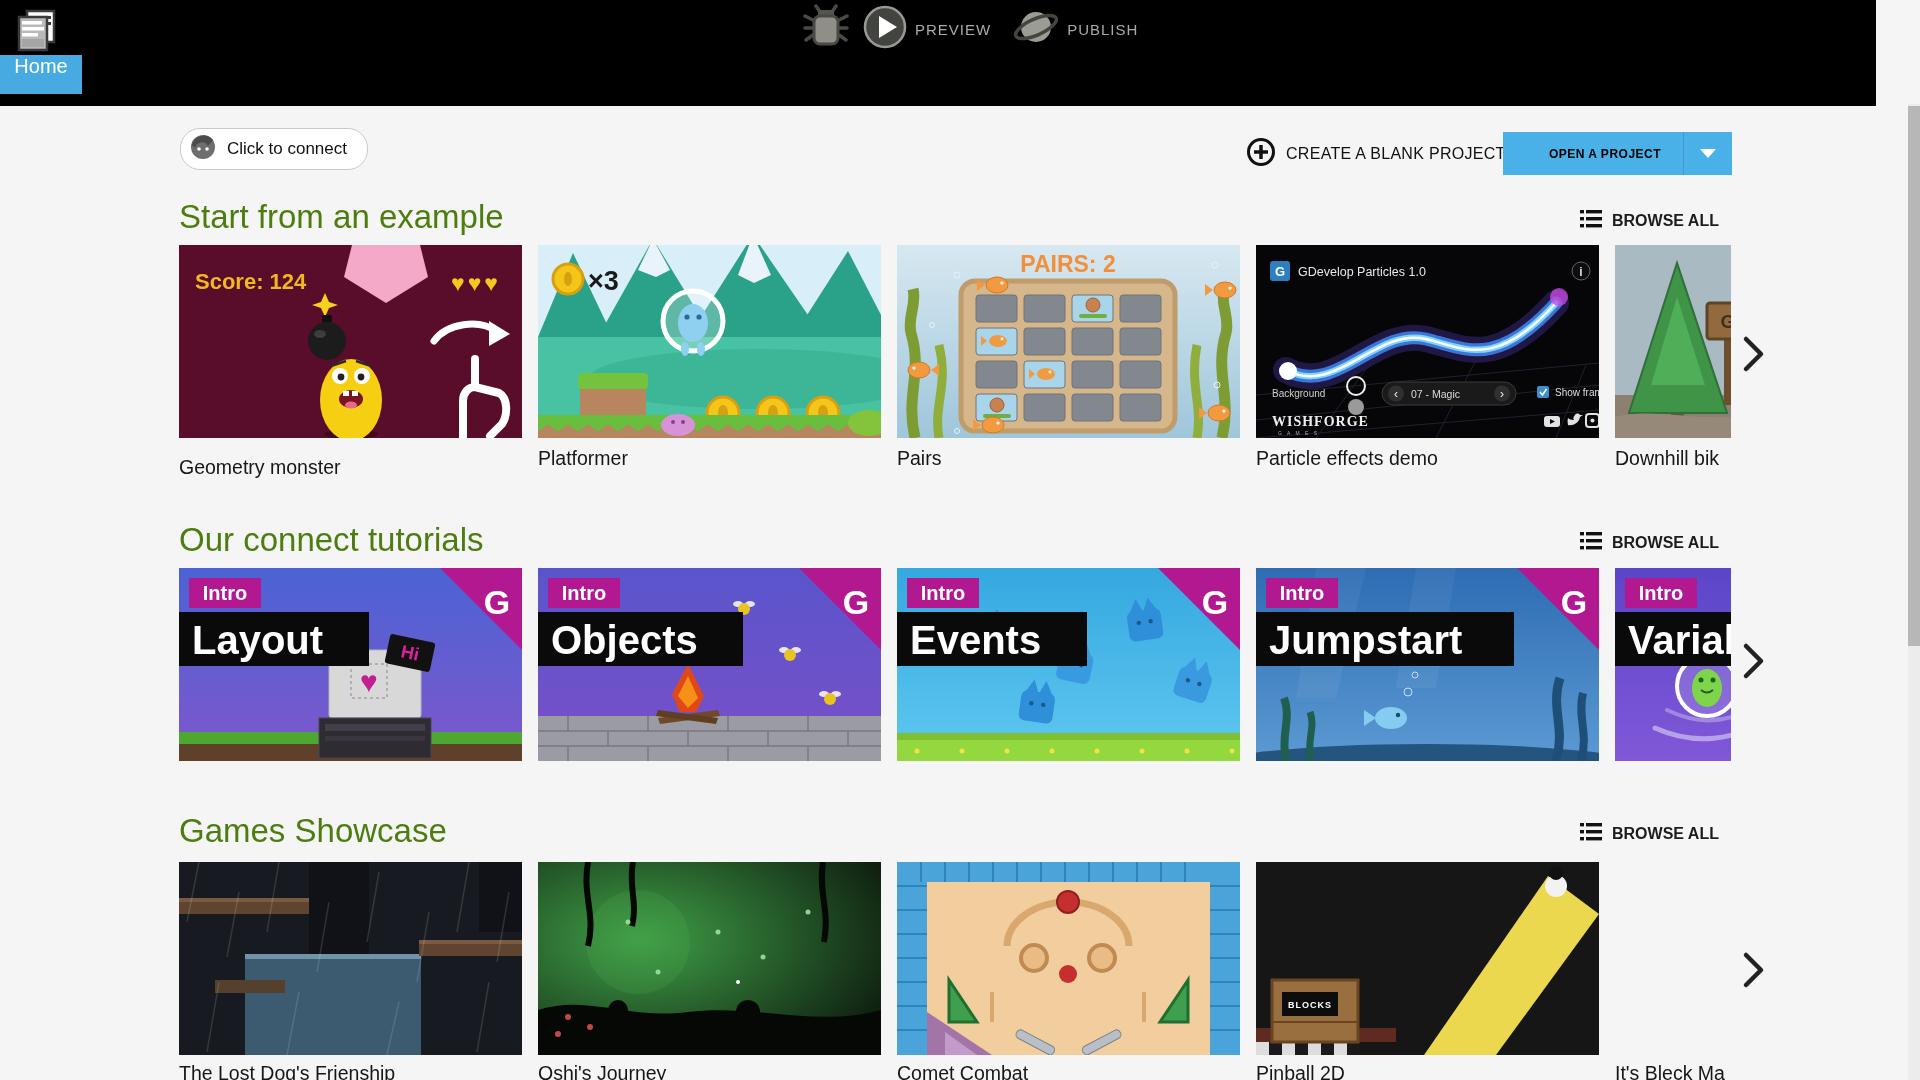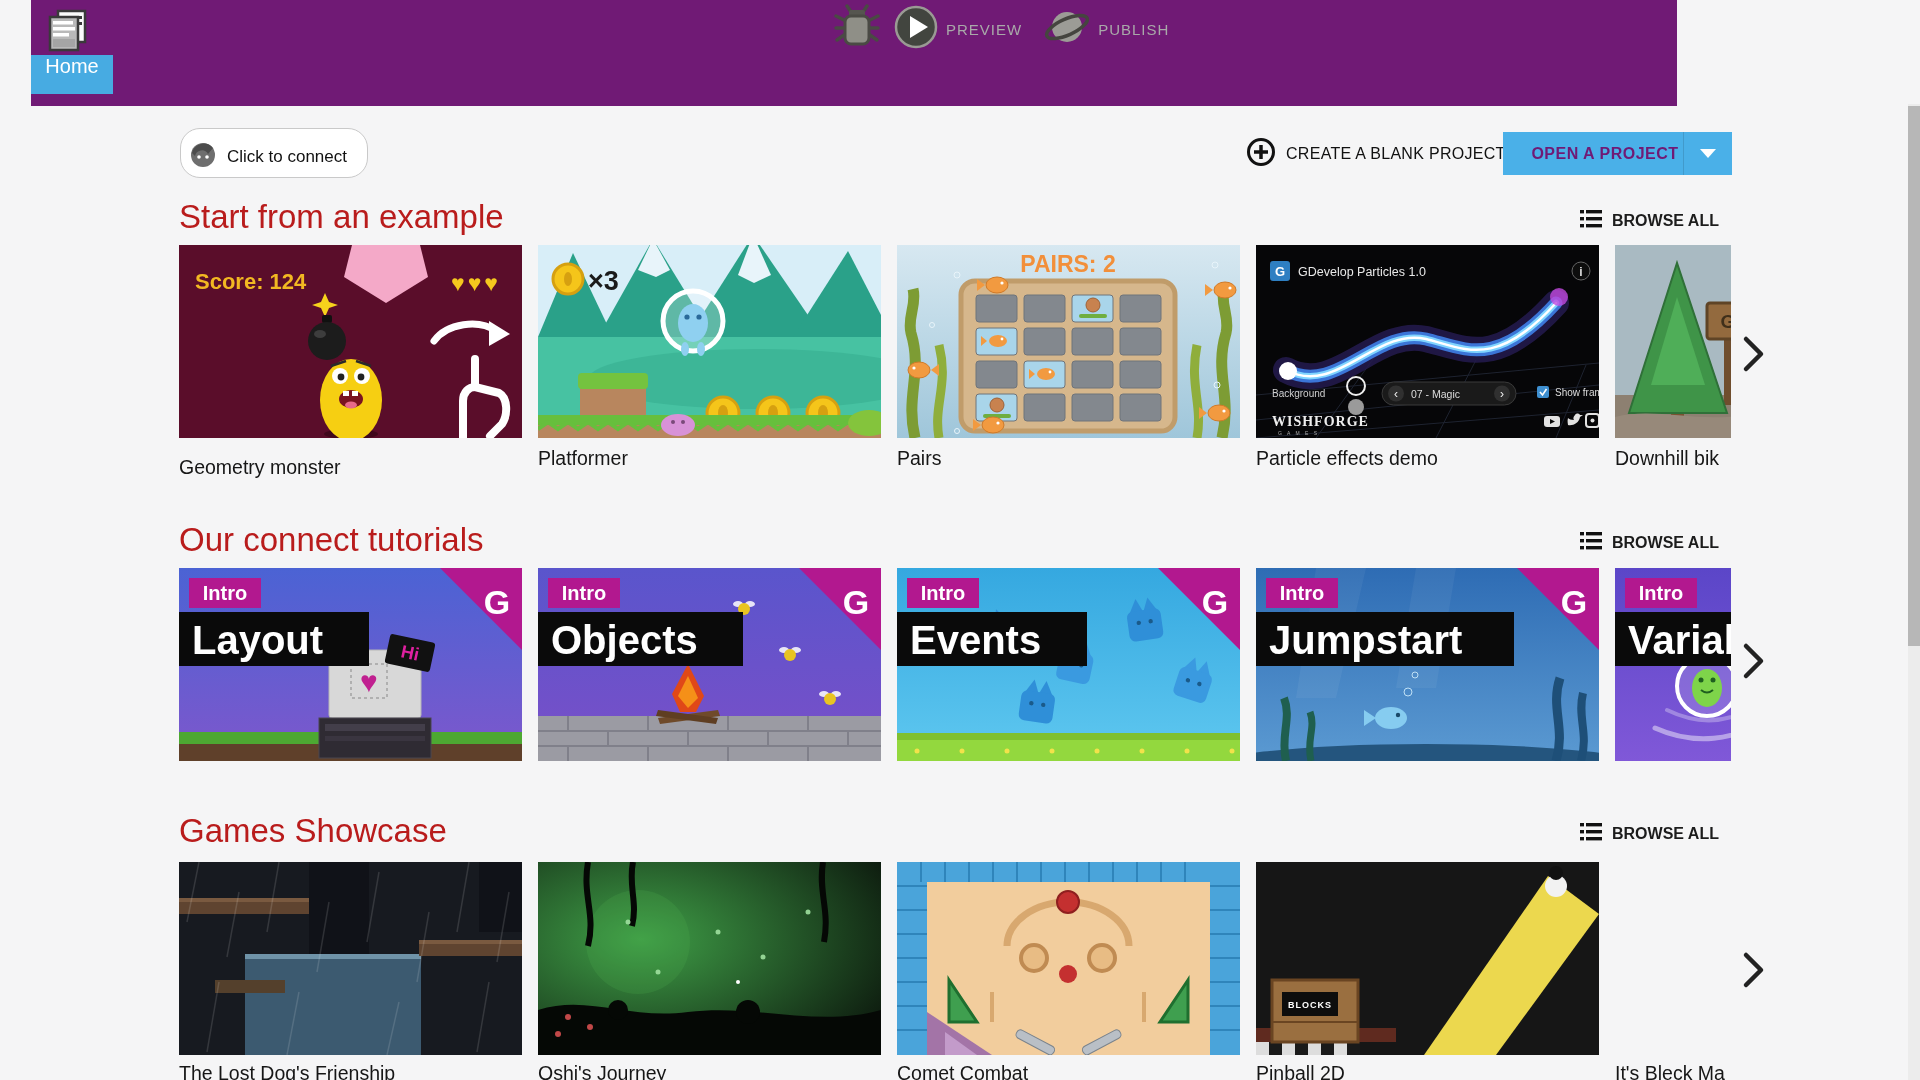--- a/index.html
+++ b/index.html
@@ -1,42 +1,42 @@
 <!DOCTYPE html>
 <html><head>
 <meta charset="utf-8">
 <style>
   html,body{margin:0;padding:0;}
   .page{position:relative;width:1920px;height:1080px;overflow:hidden;background:#f5f5f6;
         font-family:"Liberation Sans",sans-serif;color:#1a1a1a;}
   
-  .topbar{position:absolute;left:0;top:0;width:1646px;height:106px;background:#701a75;margin-left:31px;}
+  .topbar{position:absolute;left:0;top:0;width:1876px;height:106px;background:#000000;}
   .pm-btn{position:absolute;left:14px;top:8px;width:44px;height:46px;cursor:pointer;}
   .center-tools{position:absolute;left:803px;top:4px;height:50px;display:flex;align-items:center;}
   .tool-label{font-size:15px;color:#a9a9a9;letter-spacing:1px;margin-left:8px;}
   .tool-gap{width:22px;}
   .tab{position:absolute;left:0;top:55px;width:82px;height:39px;background:#47abe2;
        display:flex;align-items:flex-start;justify-content:center;}
   .tab span{color:#fff;font-size:20px;}
   
   .connect-btn{position:absolute;left:180px;top:128px;height:40px;border:1px solid #c9c9c9;
        border-radius:20px;background:#fff;display:flex;align-items:center;gap:10px;
-       padding:8px 20px 0 8px;font-size:17px;color:#111;cursor:pointer;}
+       padding:0 20px 0 8px;font-size:17px;color:#111;cursor:pointer;}
   .create-blank{position:absolute;left:1246px;top:136px;height:36px;display:flex;align-items:center;
        gap:10px;font-size:16px;font-weight:500;color:#111;letter-spacing:.3px;cursor:pointer;}
   .open-btn{position:absolute;left:1503px;top:132px;width:229px;height:43px;background:#4ab0e8;
        display:flex;cursor:pointer;}
-  .open-btn .main{flex:1;display:flex;align-items:center;justify-content:center;color:#701a75;
-       font-size:16px;font-weight:600;letter-spacing:.5px;padding-left:24px;}
+  .open-btn .main{flex:1;display:flex;align-items:center;justify-content:center;color:#000000;
+       font-size:12px;font-weight:600;letter-spacing:.5px;padding-left:24px;}
   .open-btn .caret{width:48px;display:flex;align-items:center;justify-content:center;
        border-left:1px solid rgba(0,0,0,.12);}
   .caret-tri{width:0;height:0;border-left:8px solid transparent;border-right:8px solid transparent;
        border-top:9px solid #fff;}
   
-  .sec-title{position:absolute;left:179px;font-size:33px;font-weight:400;color:#b91c1c;}
+  .sec-title{position:absolute;left:179px;font-size:33px;font-weight:400;color:#4d7c0f;}
   .browse{position:absolute;left:1580px;width:151px;height:26px;display:flex;align-items:center;
        gap:10px;font-size:16px;font-weight:600;color:#1c1c1c;cursor:pointer;}
   .row{position:absolute;left:179px;width:1552px;height:193px;overflow:hidden;display:flex;gap:16px;}
   .card{flex:0 0 343px;width:343px;height:193px;background:#ddd;overflow:hidden;cursor:pointer;}
   .card svg{display:block;width:343px;height:193px;}
   .card-label{position:absolute;width:350px;font-size:19.5px;color:#161616;white-space:nowrap;
        overflow:hidden;cursor:pointer;}
   .chev{position:absolute;left:1738px;width:30px;height:40px;cursor:pointer;}
   
   .sb-track{position:absolute;right:0;top:104px;width:12px;height:976px;background:#ececec;}

